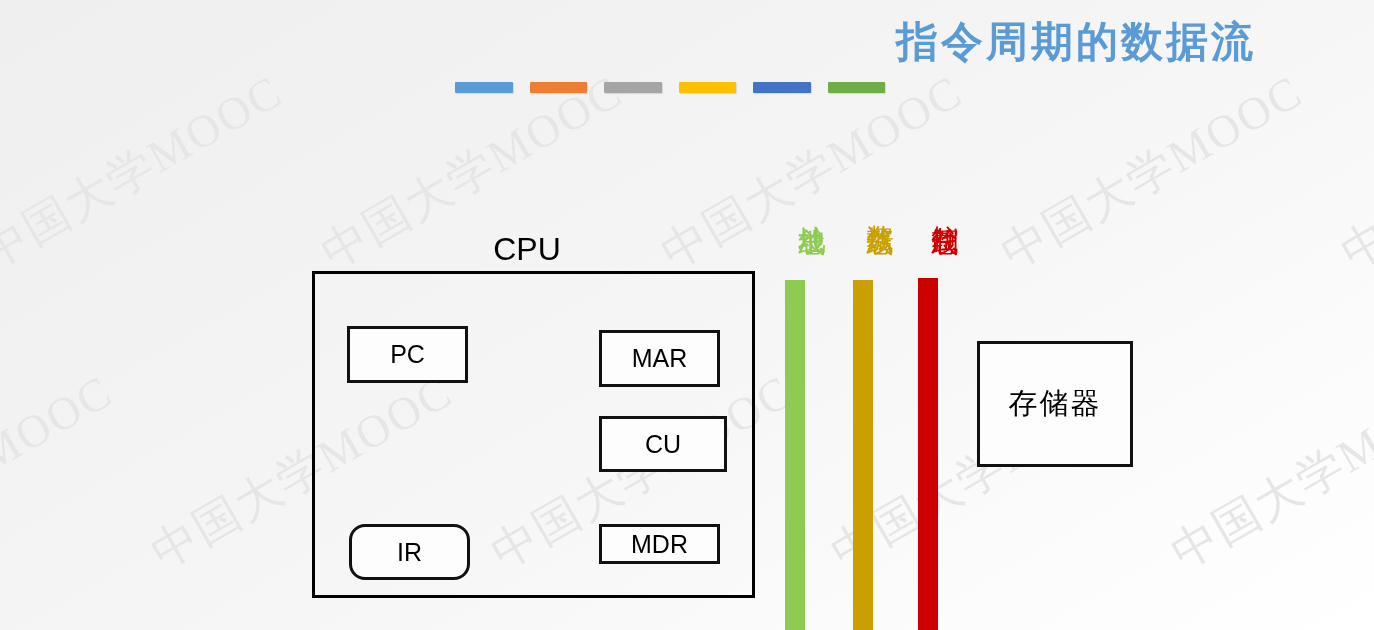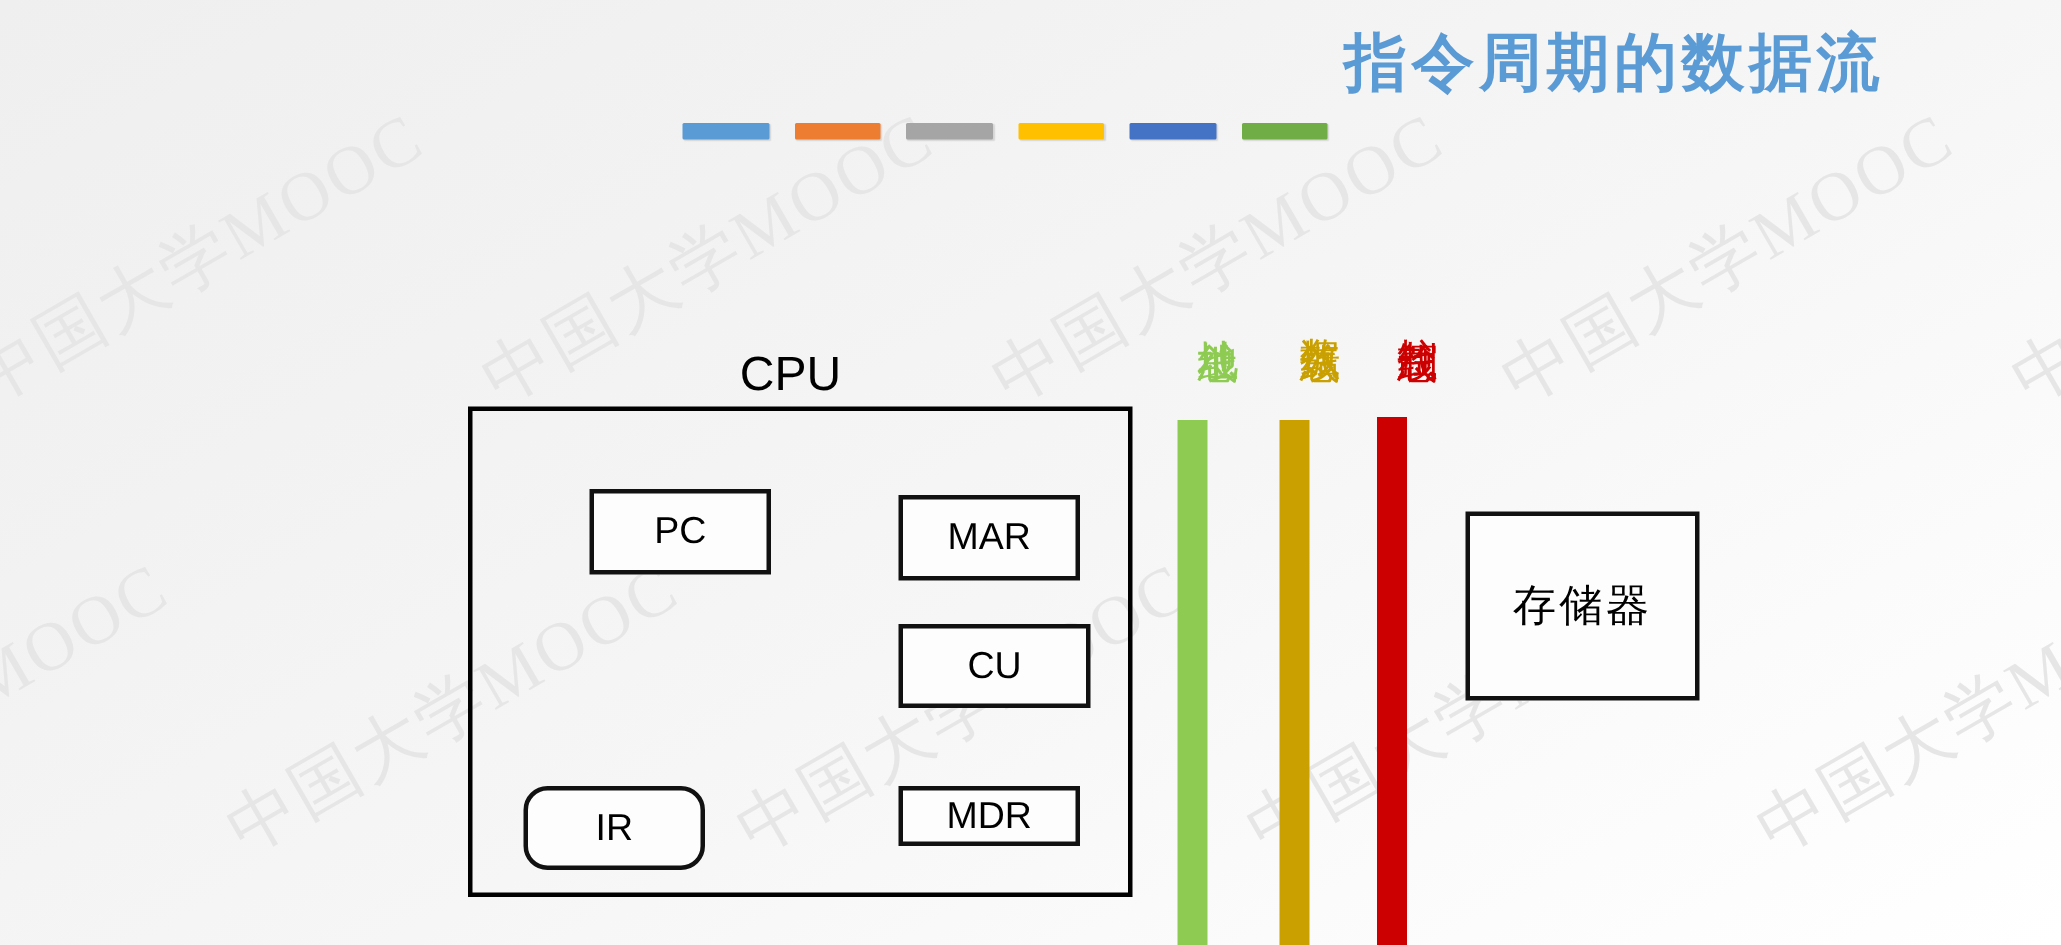--- a/index.html
+++ b/index.html
@@ -105,21 +105,21 @@
     position: absolute;
     border: 3px solid #111;
     box-sizing: border-box;
     background: #fdfdfd;
     display: flex;
     align-items: center;
     justify-content: center;
     font-size: 25px;
     color: #000;
   }
-  #reg-pc  { left: 347px; top: 326px; width: 121px; height: 57px; margin-left: 46px; }
+  #reg-pc  { left: 347px; top: 326px; width: 121px; height: 57px; }
   #reg-mar { left: 599px; top: 330px; width: 121px; height: 57px; }
   #reg-cu  { left: 599px; top: 416px; width: 128px; height: 56px; }
   #reg-ir  { left: 349px; top: 524px; width: 121px; height: 56px; border-radius: 16px; }
   #reg-mdr { left: 599px; top: 524px; width: 121px; height: 40px; }
 
   
   .bus { position: absolute; }
   .bus .bus-label {
     position: absolute;
     top: 0;

